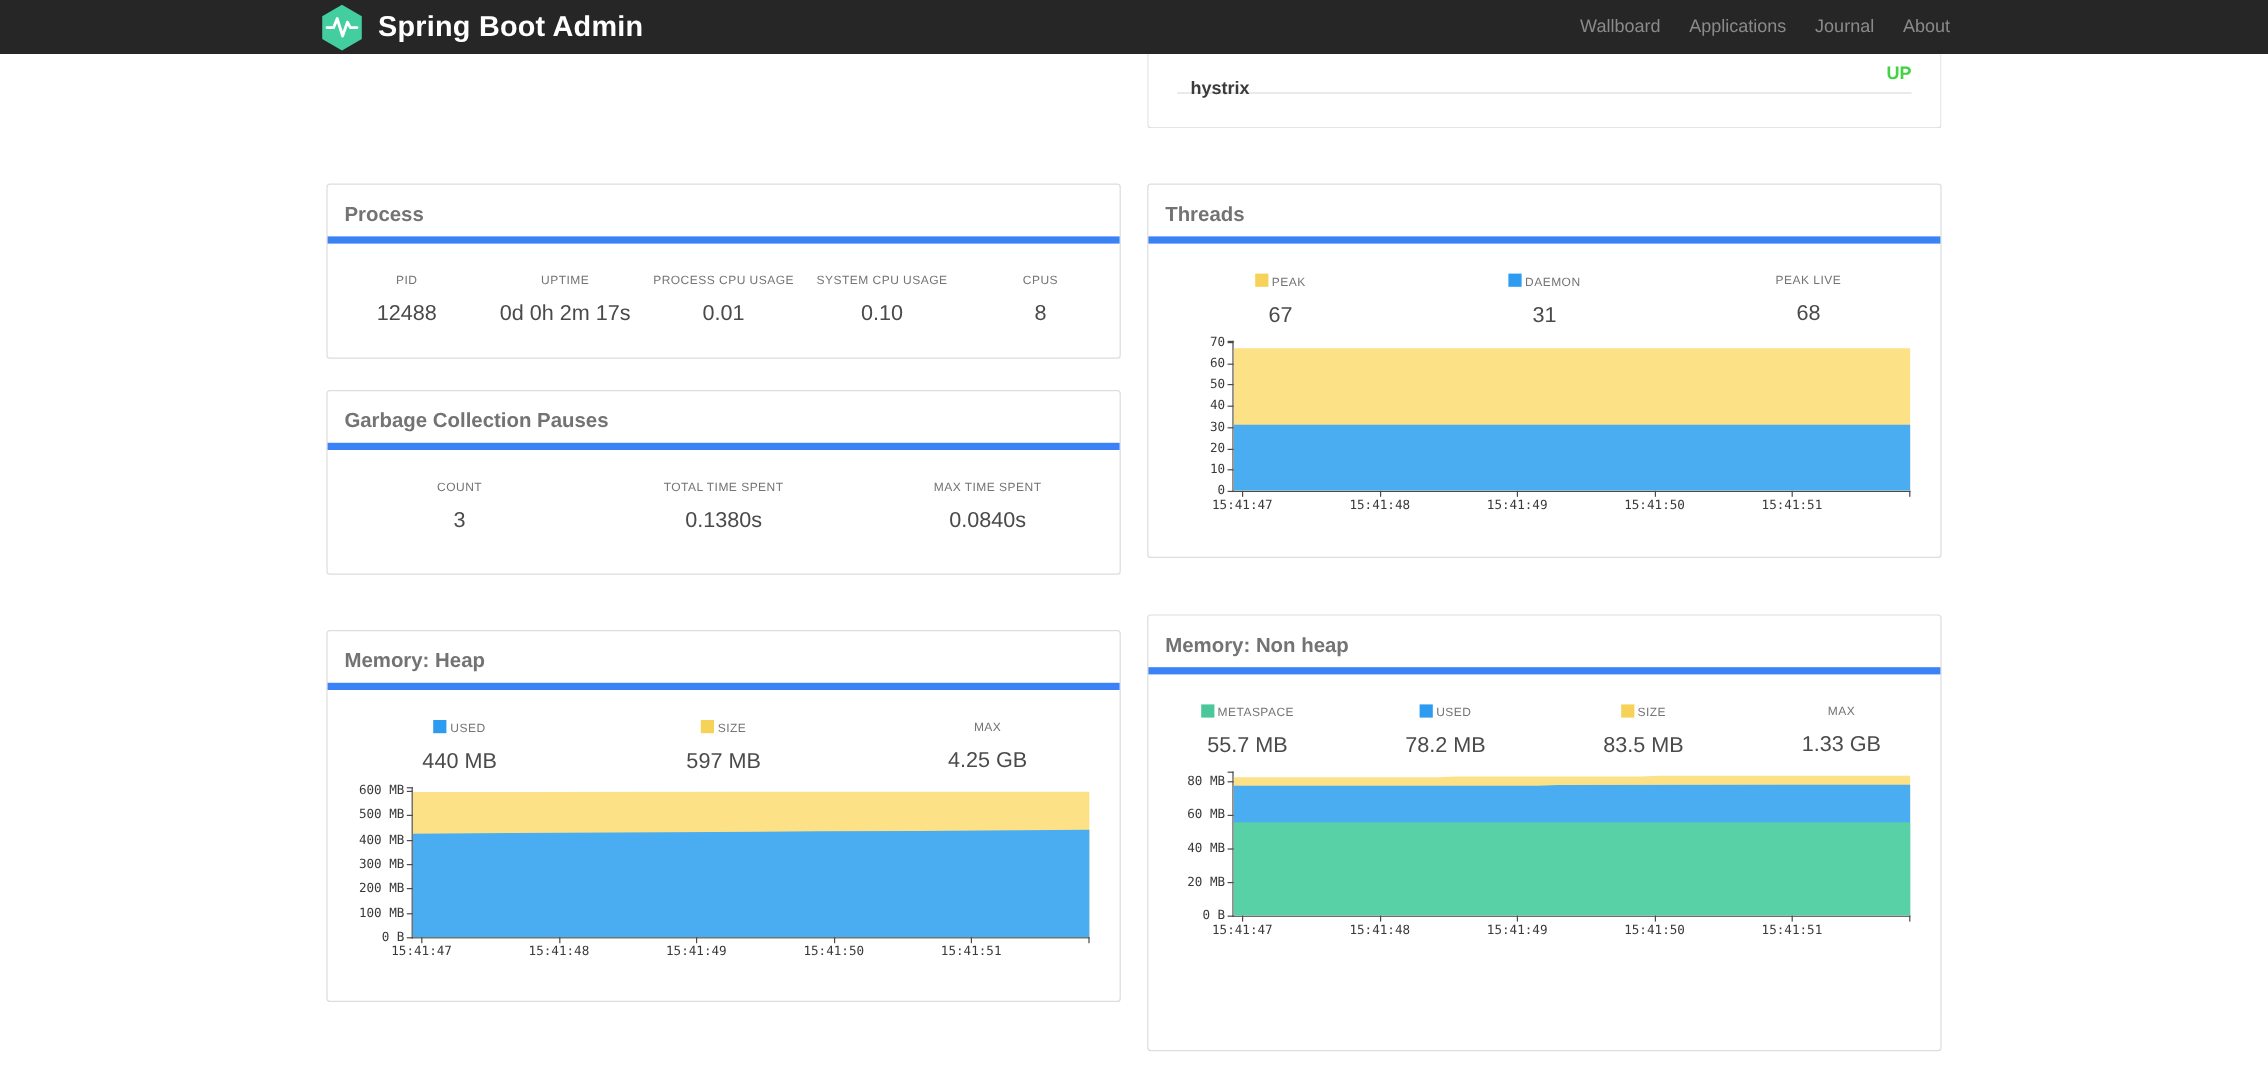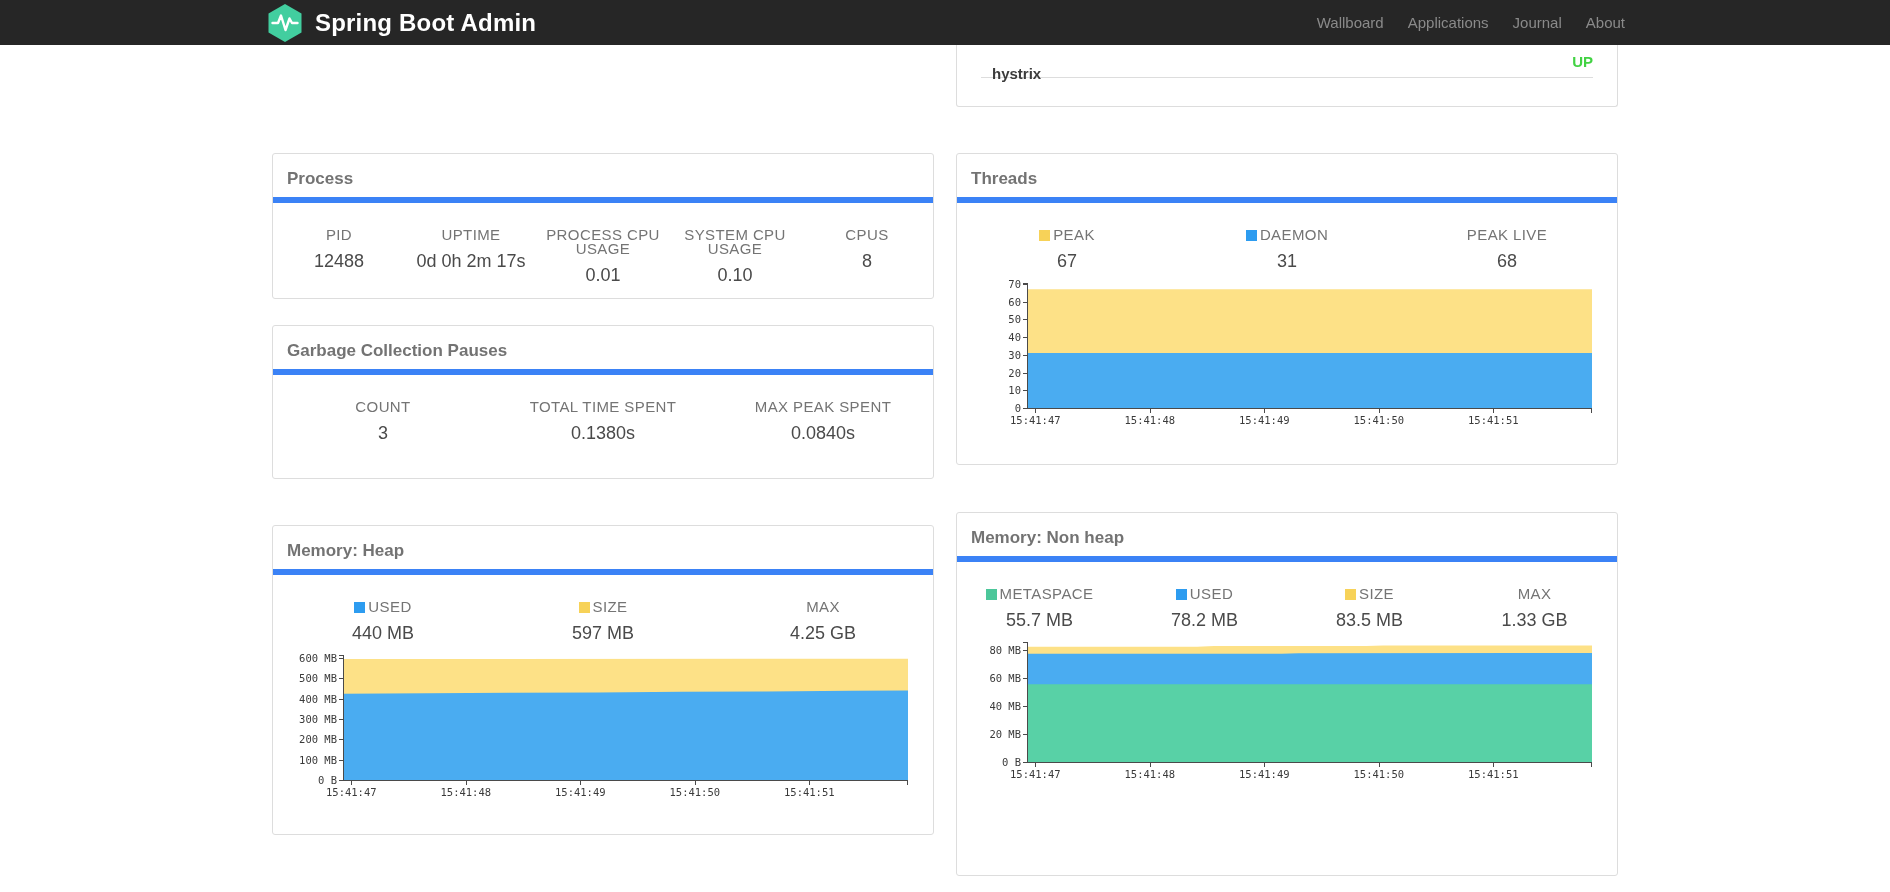--- a/index.html
+++ b/index.html
@@ -30,21 +30,21 @@
   .hyst-status{font-size:15px;font-weight:700;}
   
   .panel-process{margin-top:108px;height:146px;}
   .panel-gc{margin-top:26px;height:154px;}
   .panel-heap{margin-top:46px;height:310px;}
   .panel-threads{margin-top:46px;height:312px;}
   .panel-nonheap{margin-top:47px;height:364px;}
   
   .stats{display:flex;padding-top:25px;}
   .stat{flex:1;text-align:center;}
-  .stat-label{font-size:15px;color:#747474;letter-spacing:.4px;line-height:14px;}
+  .stat-label{font-size:10px;color:#747474;letter-spacing:.4px;line-height:14px;}
   .stat-value{font-size:18px;color:#4a4a4a;margin-top:9px;line-height:20px;}
   .swatch{display:inline-block;width:11px;height:11px;margin-right:3px;vertical-align:-1px;}
   
   .chart{position:relative;margin-left:70px;margin-top:12px;}
   .plot{position:relative;border-left:1px solid #4a4a4a;border-bottom:1px solid #4a4a4a;}
   .plot svg{position:absolute;left:0;top:0;display:block;}
   .ytick{position:absolute;left:-5px;width:5px;height:1px;background:#4a4a4a;}
   .ylab{position:absolute;right:calc(100% + 7px);width:62px;text-align:right;
     font-family:"DejaVu Sans Mono",monospace;font-size:10.5px;color:#3a3a3a;line-height:11px;}
   .xtick{position:absolute;top:100%;width:1px;height:5px;background:#4a4a4a;}
@@ -107,21 +107,21 @@
       <div class="stats">
         <div class="stat">
           <div class="stat-label">COUNT</div>
           <div class="stat-value">3</div>
         </div>
         <div class="stat">
           <div class="stat-label">TOTAL TIME SPENT</div>
           <div class="stat-value">0.1380s</div>
         </div>
         <div class="stat">
-          <div class="stat-label">MAX PEAK SPENT</div>
+          <div class="stat-label">MAX TIME SPENT</div>
           <div class="stat-value">0.0840s</div>
         </div>
       </div>
     </section>
 
     <section class="panel panel-heap">
       <div class="panel-heading">Memory: Heap</div>
       <div class="stats">
         <div class="stat">
           <div class="stat-label"><span class="swatch" style="background: rgb(45, 156, 240);"></span><span>USED</span></div>

